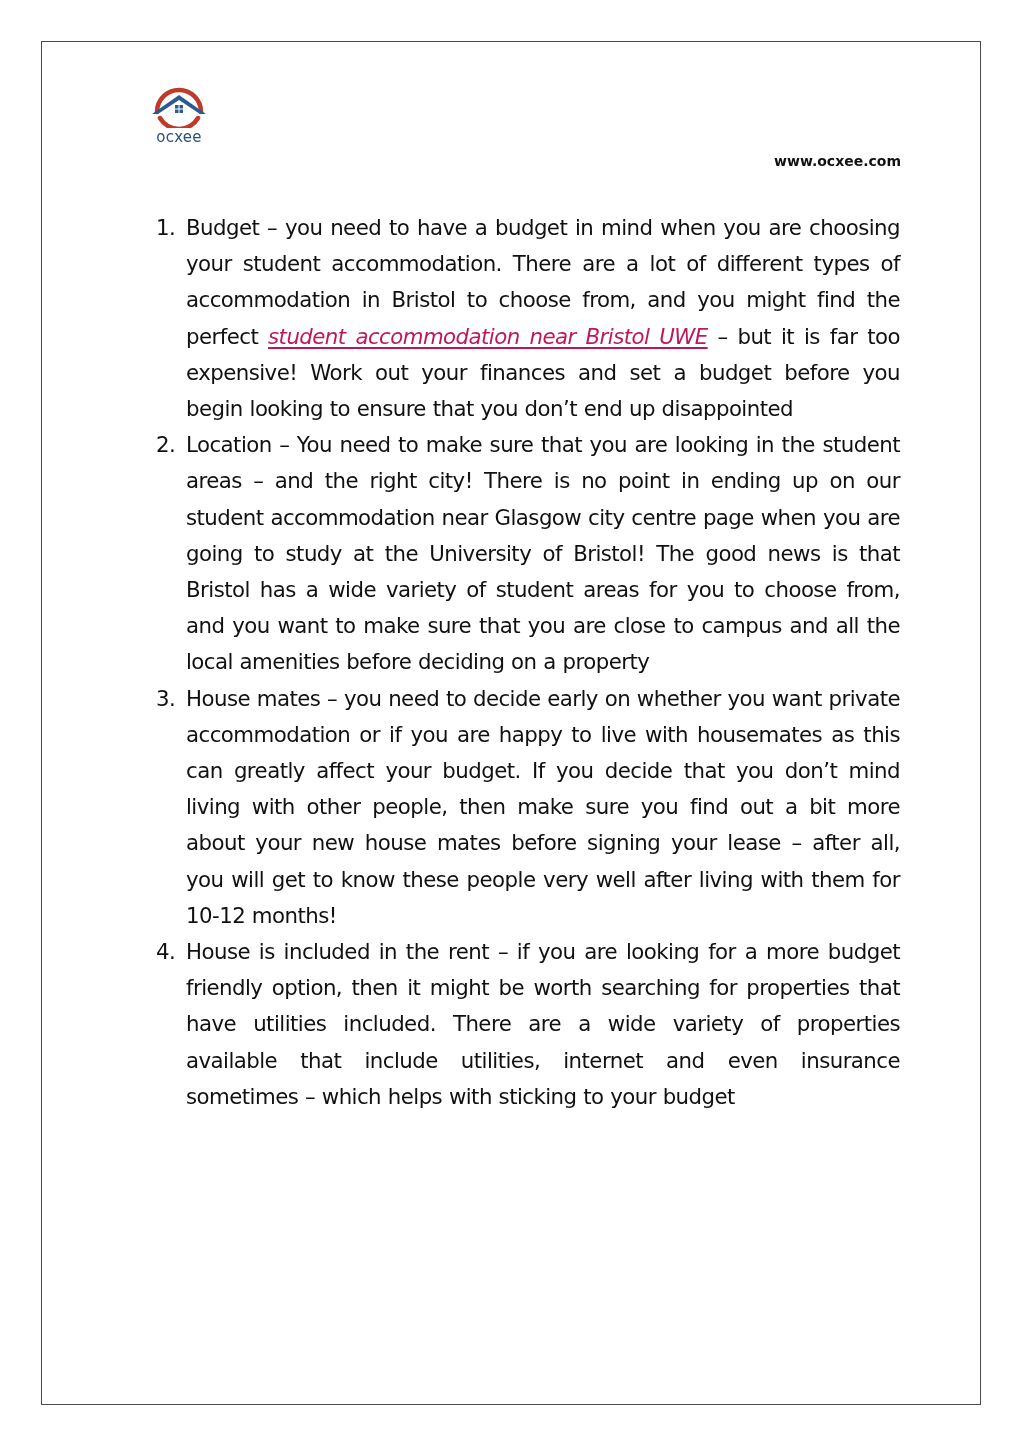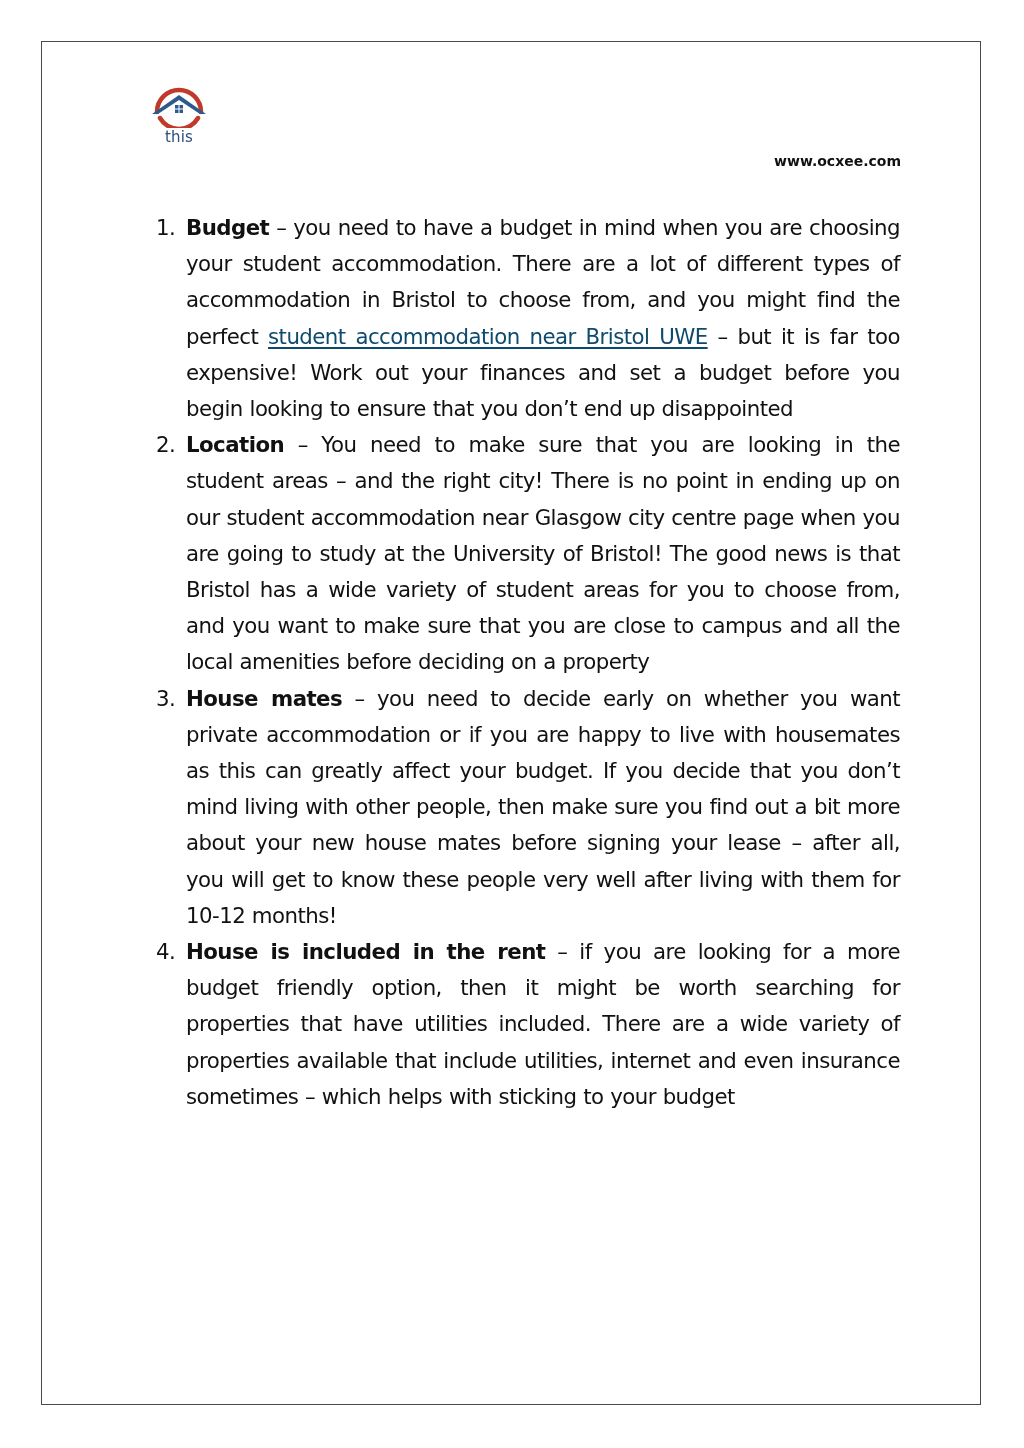--- a/index.html
+++ b/index.html
@@ -77,47 +77,48 @@
       position: relative;
       padding-left: 62px;
       text-align: justify;
     }
     .item-num {
       position: absolute;
       left: 32px;
       top: 0;
     }
     .item-title {
-      font-weight: bold;
+      font-weight: normal;
     }
     .doc-link {
-      color: #0c4a6e;
+      color: #be185d;
       text-decoration: underline;
       text-underline-offset: 3px;
+      font-style: italic;
     }
   </style>
 </head>
 <body>
 
 <div class="page-frame"></div>
 
 <div class="logo">
   <svg width="62" height="46" viewBox="0 0 62 46">
 
     <path d="M9 30 A22 22 0 1 1 53 30" fill="none" stroke="#c0392b" stroke-width="4.5" stroke-linecap="round"></path>
     <path d="M12 36 A22 22 0 0 0 50 36" fill="none" stroke="#c0392b" stroke-width="4.5" stroke-linecap="round"></path>
 
     <path d="M4 32 L31 13 L58 32 L52 32 L31 18 L10 32 Z" fill="#2c5a8c"></path>
 
     <rect x="27" y="23" width="3.5" height="3.5" fill="#2c5a8c"></rect>
     <rect x="31.5" y="23" width="3.5" height="3.5" fill="#2c5a8c"></rect>
     <rect x="27" y="27.5" width="3.5" height="3.5" fill="#2c5a8c"></rect>
     <rect x="31.5" y="27.5" width="3.5" height="3.5" fill="#2c5a8c"></rect>
   </svg>
-  <div class="logo-text">this</div>
+  <div class="logo-text">ocxee</div>
 </div>
 
 <div class="site-url">www.ocxee.com</div>
 
 <div class="content">
 
   <ol class="list">
     <li class="list-item">
       <span class="item-num">1.</span><span class="item-title">Budget</span><span> – you need to have a budget in mind when you are choosing your student accommodation. There are a lot of different types of accommodation in Bristol to choose from, and you might find the perfect </span><a class="doc-link">student accommodation near Bristol UWE</a><span> – but it is far too expensive! Work out your finances and set a budget before you begin looking to ensure that you don’t end up disappointed</span>
     </li>

